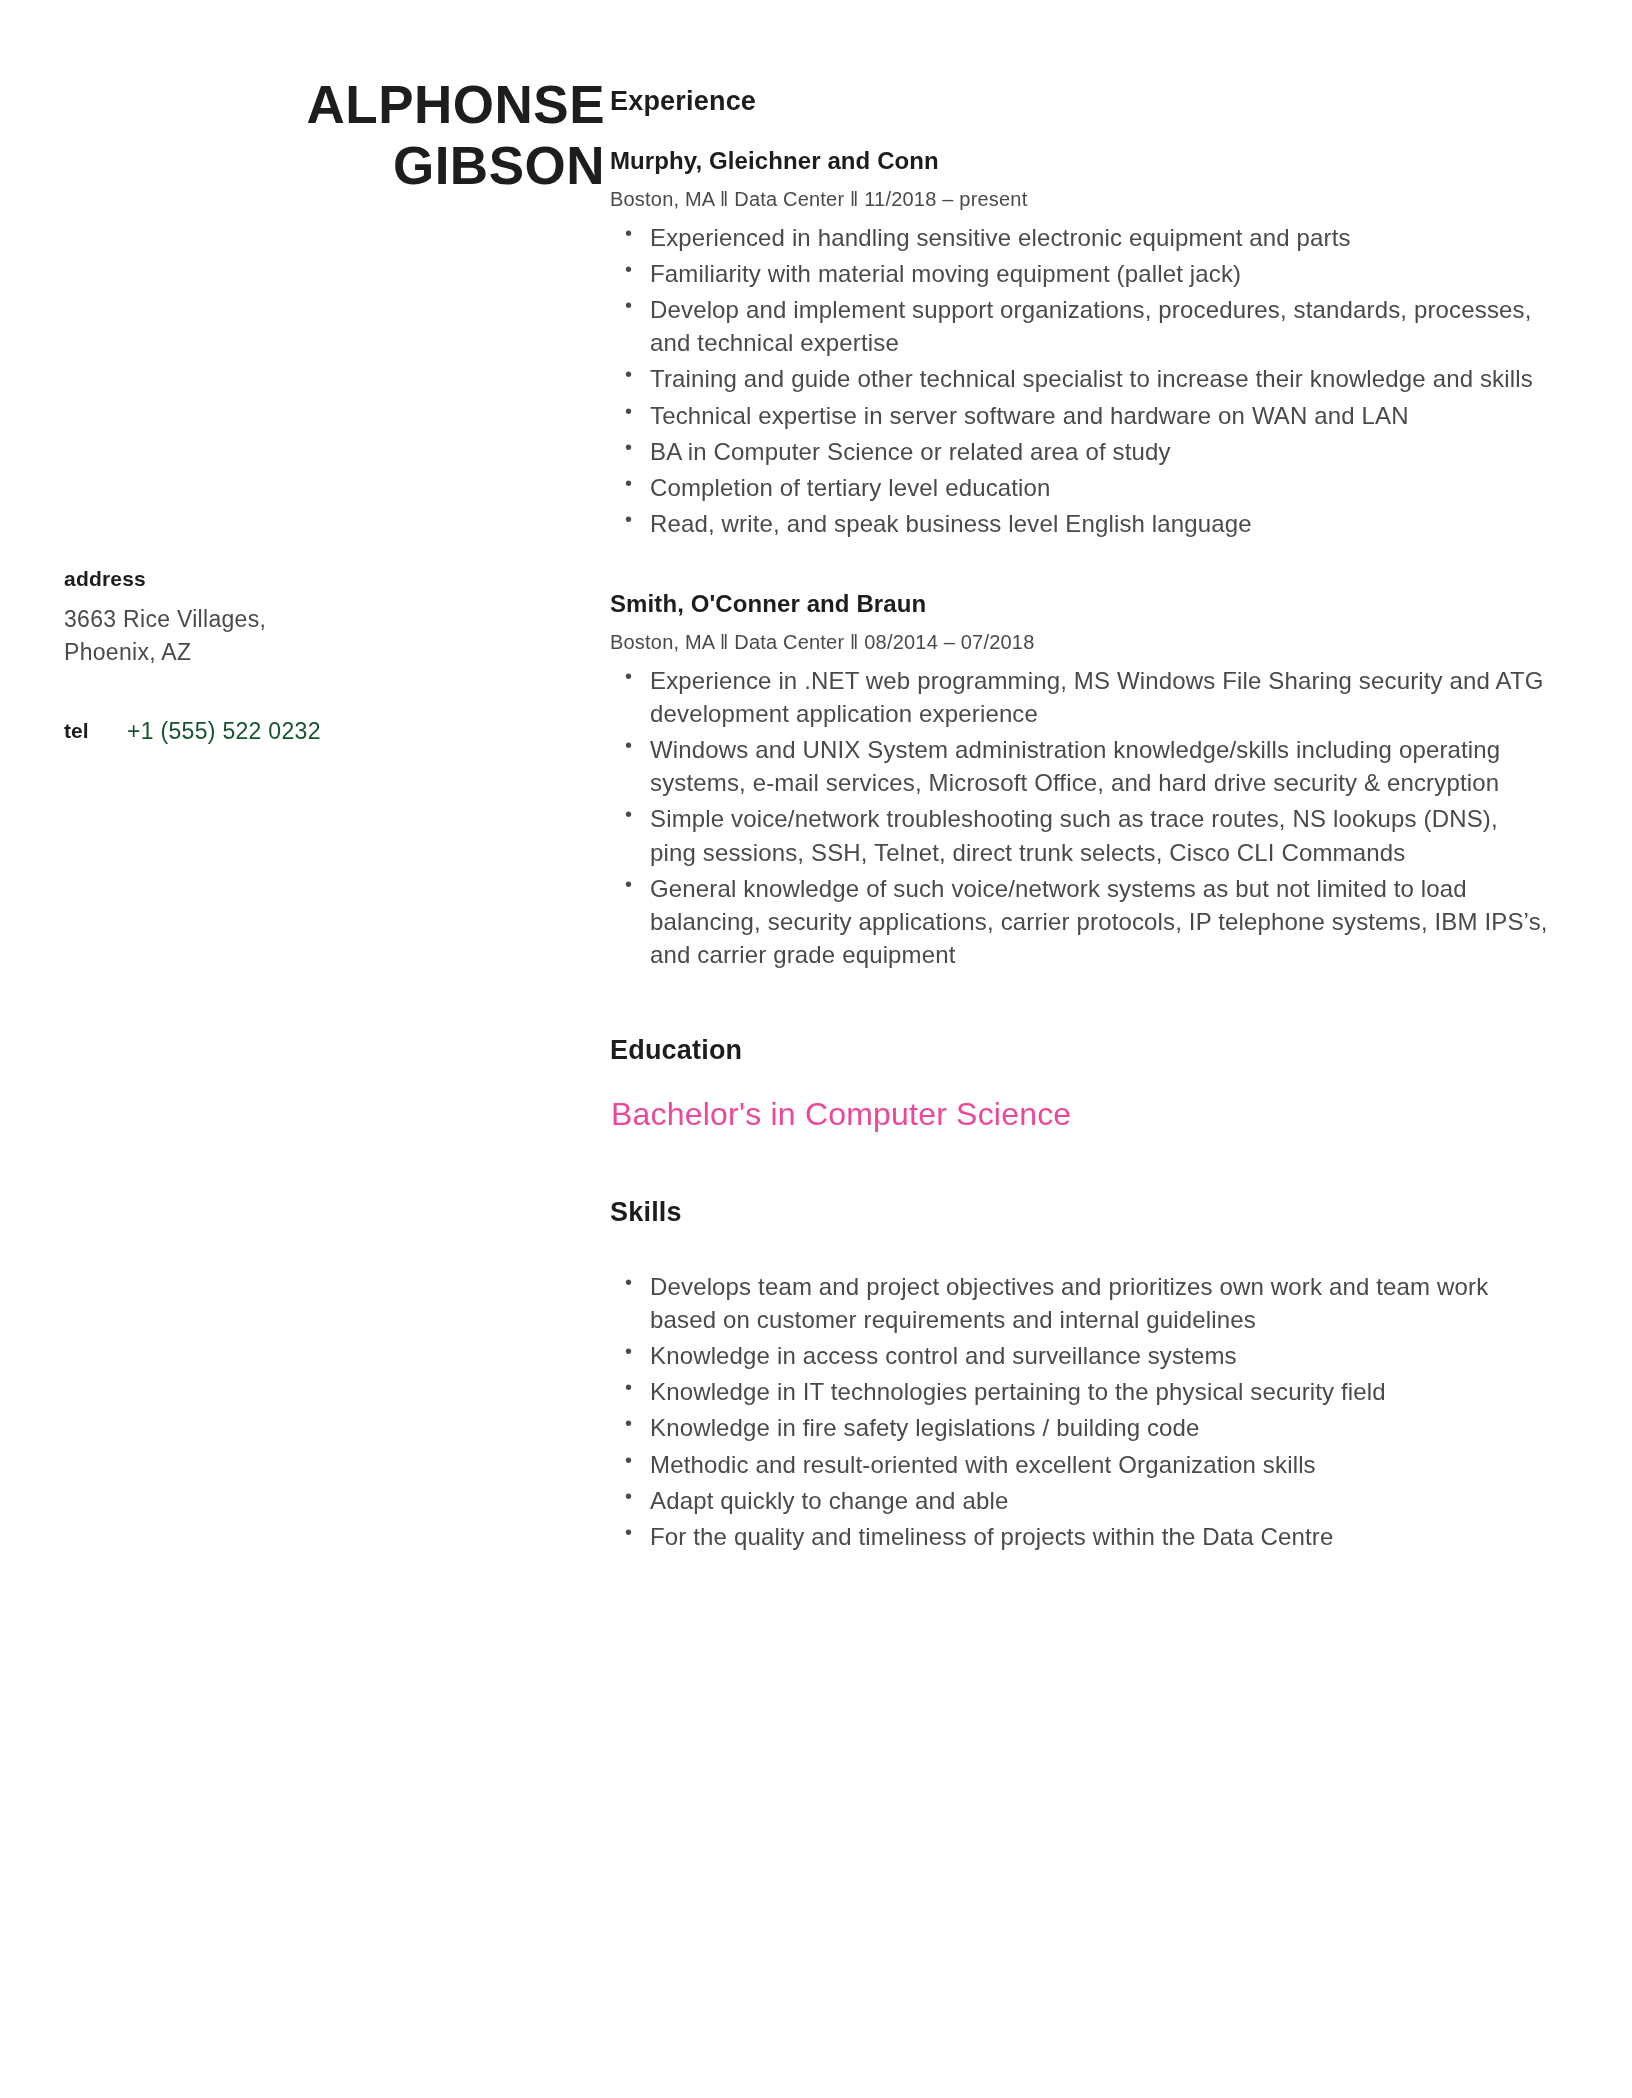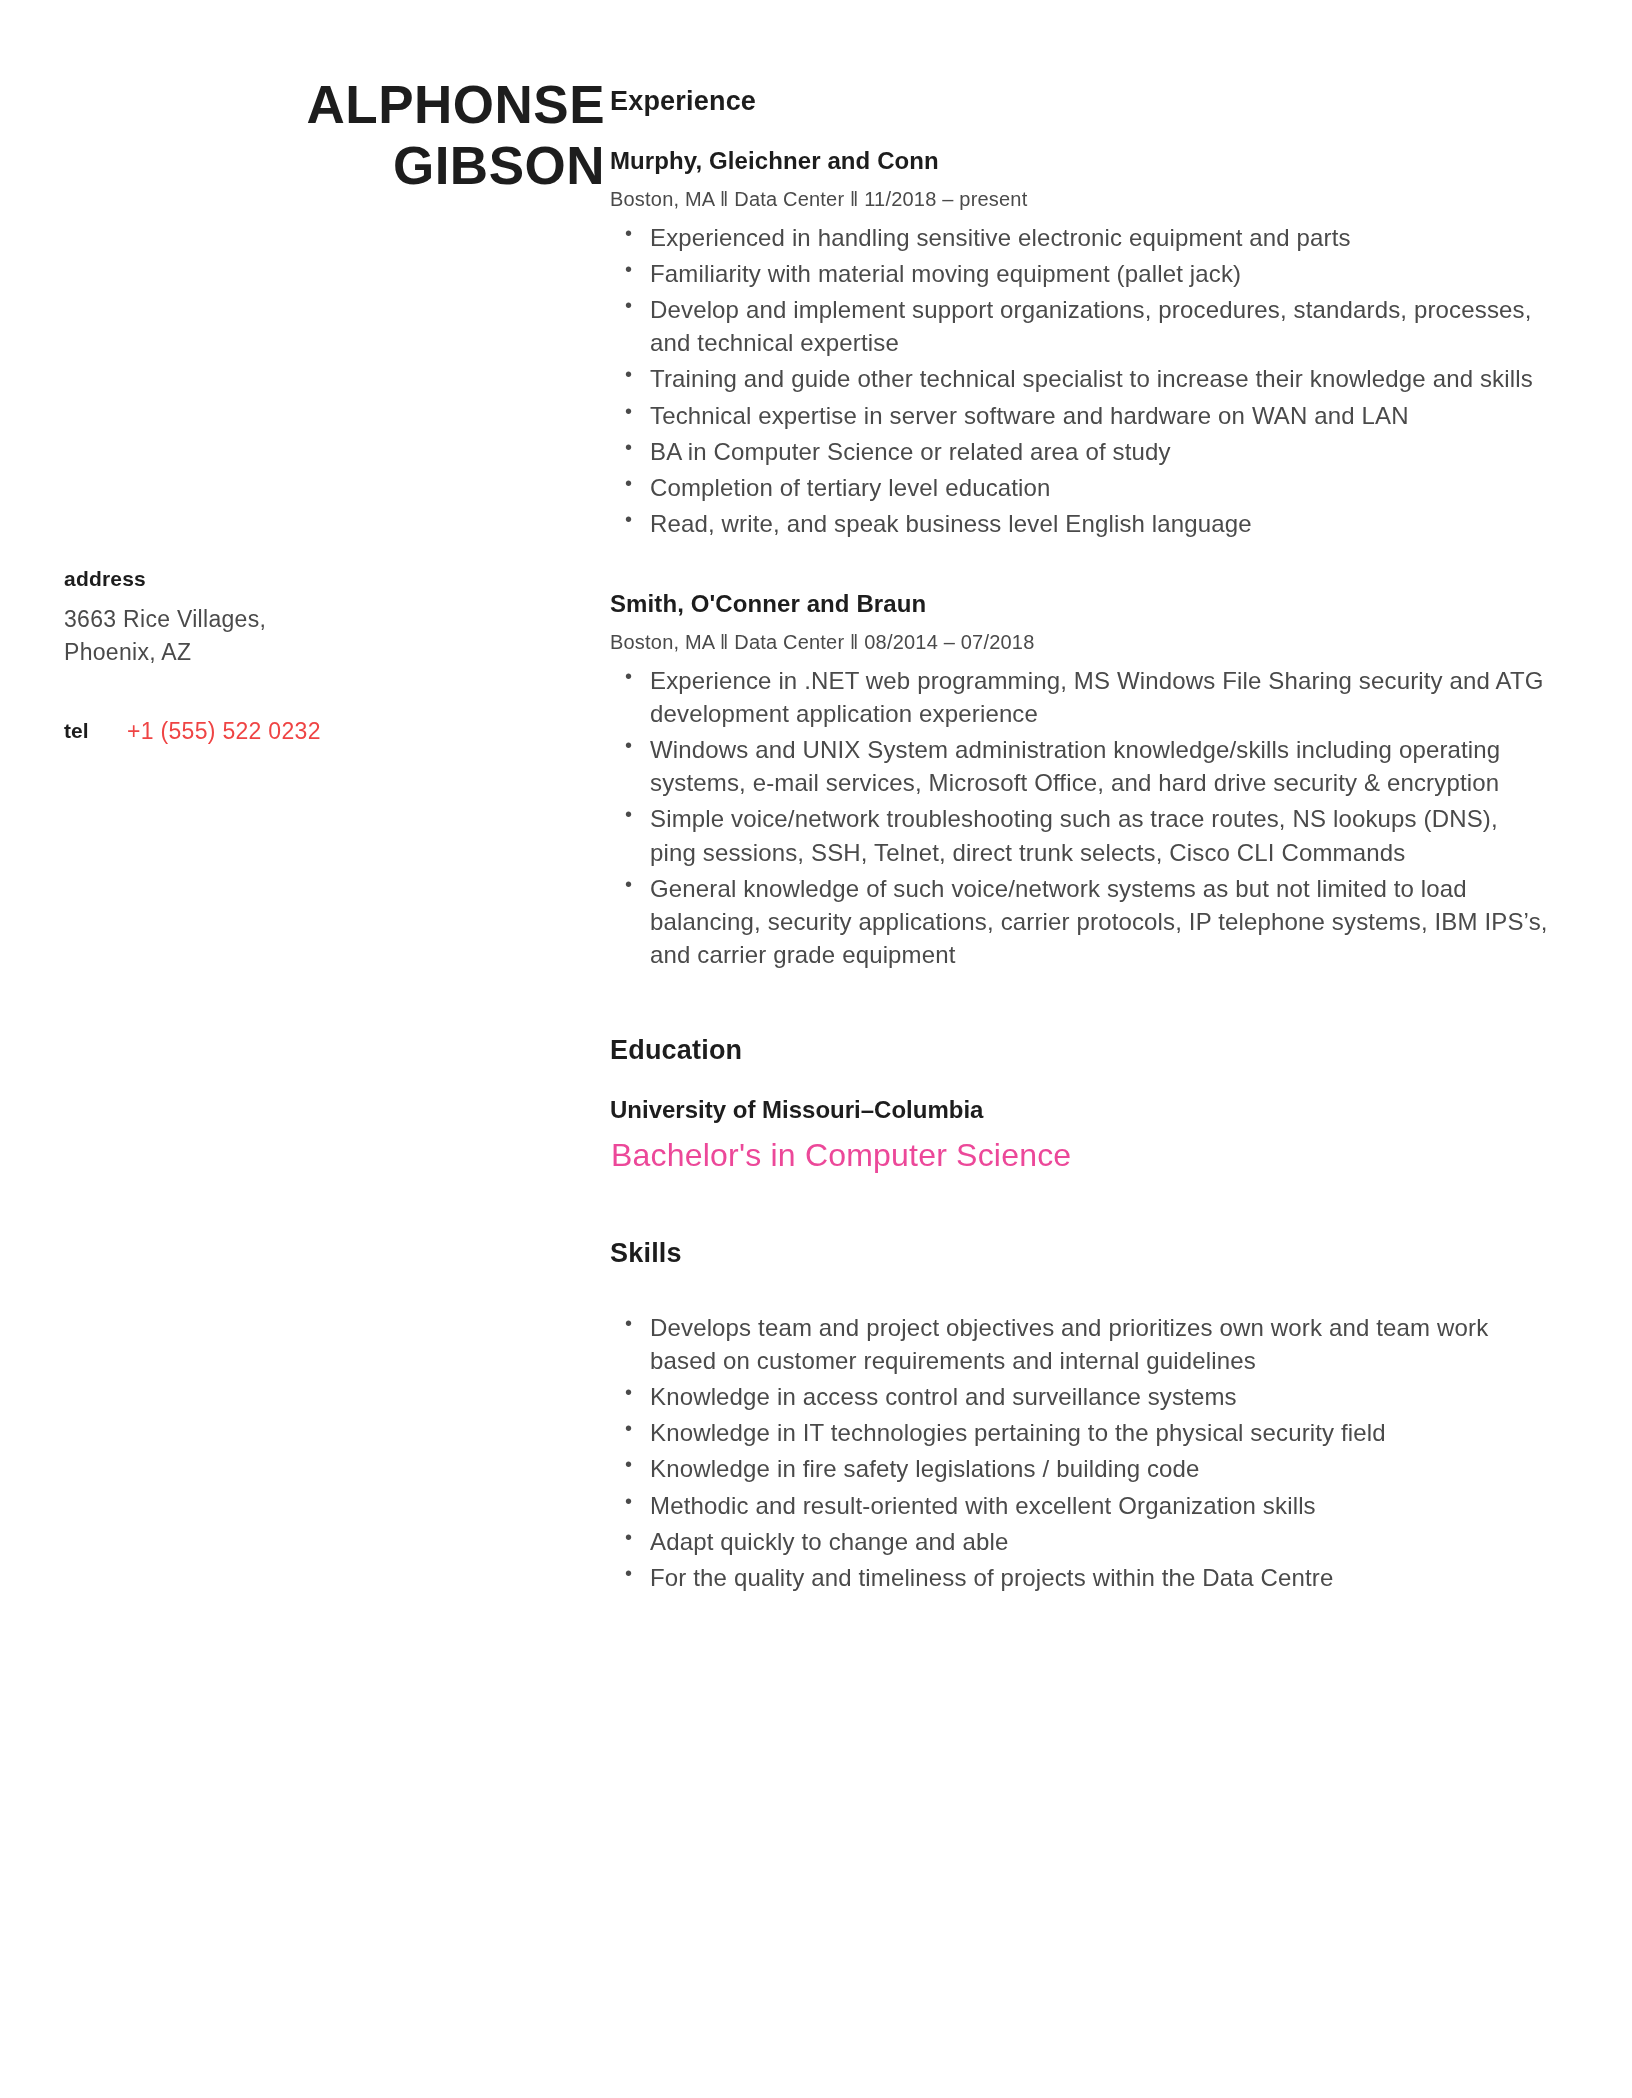--- a/index.html
+++ b/index.html
@@ -63,21 +63,21 @@
   }
   .tel-label {
     font-size: 21px;
     font-weight: 700;
     color: #1d1d1d;
     width: 63px;
     flex: 0 0 63px;
   }
   .tel-value {
     font-size: 23px;
-    color: #ef4444;
+    color: #14532d;
     letter-spacing: 0.3px;
   }
   
   .right-col {
     flex: 1 1 auto;
     padding-top: 12px;
     padding-left: 5px;
     max-width: 940px;
   }
   .section-title {
@@ -202,21 +202,20 @@
           <li>Windows and UNIX System administration knowledge/skills including operating systems, e-mail services, Microsoft Office, and hard drive security &amp; encryption</li>
           <li>Simple voice/network troubleshooting such as trace routes, NS lookups (DNS), ping sessions, SSH, Telnet, direct trunk selects, Cisco CLI Commands</li>
           <li>General knowledge of such voice/network systems as but not limited to load balancing, security applications, carrier protocols, IP telephone systems, IBM IPS’s, and carrier grade equipment</li>
         </ul>
       </div>
     </div>
 
     <div class="section edu-section">
       <h2 class="section-title">Education</h2>
       <div class="edu-entry">
-        <h3 class="edu-school">University of Missouri–Columbia</h3>
         <p class="edu-degree">Bachelor's in Computer Science</p>
       </div>
     </div>
 
     <div class="section skills-section">
       <h2 class="section-title">Skills</h2>
       <ul class="bullets">
         <li>Develops team and project objectives and prioritizes own work and team work based on customer requirements and internal guidelines</li>
         <li>Knowledge in access control and surveillance systems</li>
         <li>Knowledge in IT technologies pertaining to the physical security field</li>

